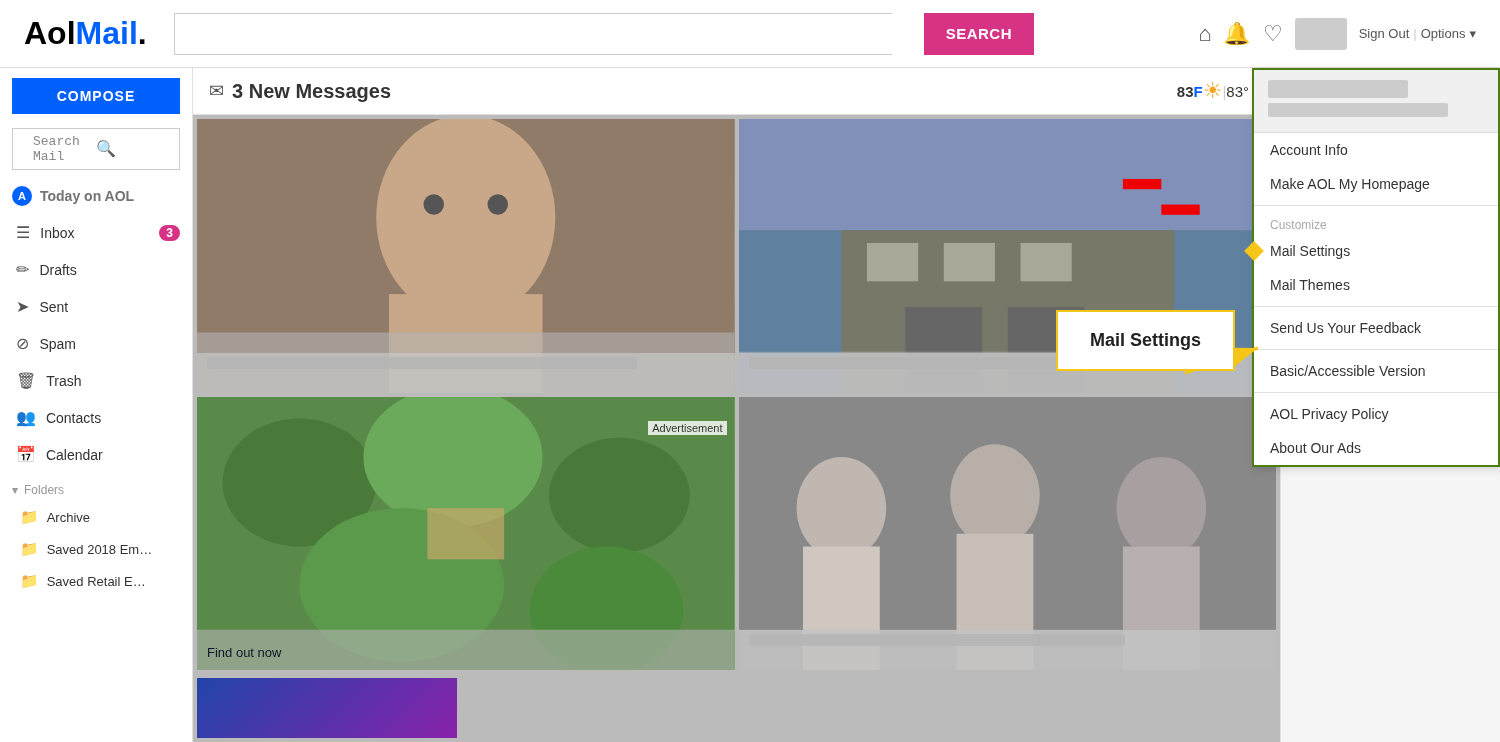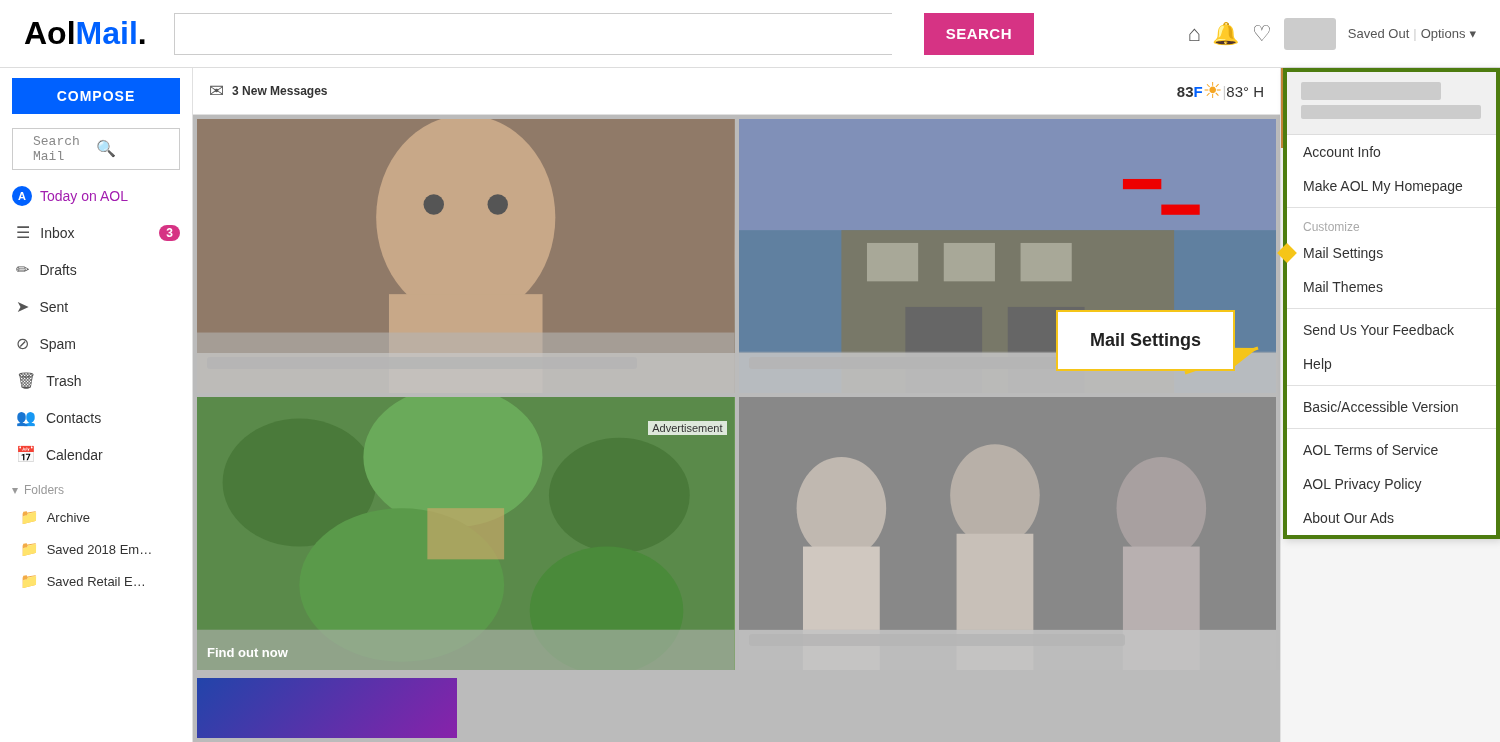--- a/index.html
+++ b/index.html
@@ -140,21 +140,21 @@
       gap: 8px;
       cursor: pointer;
     }
     .aol-circle {
       width: 20px; height: 20px;
       background: #0061ff;
       border-radius: 50%;
       display: flex; align-items: center; justify-content: center;
       color: #fff; font-size: 11px; font-weight: bold;
     }
-    #today-on-aol span { color: #a21caf; font-size: 14px; font-weight: normal; }
+    #today-on-aol span { color: #737373; font-size: 14px; font-weight: bold; }
 
     .sidebar-item {
       display: flex;
       align-items: center;
       padding: 9px 12px 9px 16px;
       cursor: pointer;
       font-size: 14px;
       color: #333;
       gap: 10px;
       position: relative;
@@ -201,21 +201,21 @@
     }
 
     #mail-header {
       display: flex;
       align-items: center;
       padding: 10px 16px;
       background: #fff;
       border-bottom: 1px solid #e0e0e0;
     }
     .mail-icon { font-size: 18px; color: #555; margin-right: 8px; }
-    #new-messages { font-size: 12px; font-weight: bold; color: #333; }
+    #new-messages { font-size: 20px; font-weight: bold; color: #333; }
     #weather {
       margin-left: auto;
       display: flex;
       align-items: center;
       font-size: 15px;
       color: #333;
     }
     .temp { font-weight: bold; }
     .temp-unit { color: #0061ff; font-weight: bold; }
     .sun-icon { font-size: 22px; color: #f5a623; }
@@ -250,23 +250,23 @@
       right: 8px;
       font-size: 11px;
       color: #333;
       background: rgba(255,255,255,0.8);
       padding: 1px 4px;
     }
     .tile-find-out {
       position: absolute;
       bottom: 10px;
       left: 10px;
-      color: #ffffff;
+      color: #0f172a;
       font-size: 13px;
-      font-weight: bold;
+      font-weight: normal;
       cursor: pointer;
     }
 
     
     #right-panel {
       width: 220px;
       background: #f5f5f5;
       border-left: 1px solid #e0e0e0;
       flex-shrink: 0;
       overflow: hidden;
@@ -292,23 +292,23 @@
       margin: 6px;
       height: 40px;
       border-radius: 2px;
     }
 
     
     #dropdown-menu {
       position: absolute;
       top: 68px;
       right: 0;
-      width: 217px;
+      width: 248px;
       background: #fff;
-      border: 4px solid #4d7c0f;
+      border: 2px solid #4d7c0f;
       box-shadow: 2px 2px 8px rgba(0,0,0,0.15);
       z-index: 1000;
     }
     .dropdown-user-area {
       padding: 10px 14px;
       background: #f0f0f0;
       border-bottom: 1px solid #ddd;
     }
     .dropdown-user-bar {
       height: 18px;
@@ -412,21 +412,21 @@
   <div id="search-area">
     <input id="search-input" type="text" style="">
     <button id="search-btn">SEARCH</button>
   </div>
   <div id="header-right">
     <span class="header-icon">⌂</span>
     <span class="header-icon">🔔</span>
     <span class="header-icon">♡</span>
     <div class="user-avatar"></div>
     <div id="sign-out-options">
-      <span>Saved Out</span>
+      <span>Sign Out</span>
       <span class="pipe">|</span>
       <span>Options</span>
       <span>▾</span>
     </div>
   </div>
 </div>
 
 <div id="layout">
 
   <div id="sidebar">
@@ -618,35 +618,29 @@
   </div>
   <div class="dropdown-item">
     <span>Mail Themes</span>
   </div>
 
   <div class="dropdown-separator"></div>
 
   <div class="dropdown-item">
     <span>Send Us Your Feedback</span>
   </div>
-  <div class="dropdown-item">
-    <span>Help</span>
-  </div>
 
   <div class="dropdown-separator"></div>
 
   <div class="dropdown-item">
     <span>Basic/Accessible Version</span>
   </div>
 
   <div class="dropdown-separator"></div>
 
-  <div class="dropdown-item">
-    <span>AOL Terms of Service</span>
-  </div>
   <div class="dropdown-item">
     <span>AOL Privacy Policy</span>
   </div>
   <div class="dropdown-item">
     <span>About Our Ads</span>
   </div>
 </div>
 
 <div id="mail-settings-tooltip">
   <span>Mail Settings</span>

